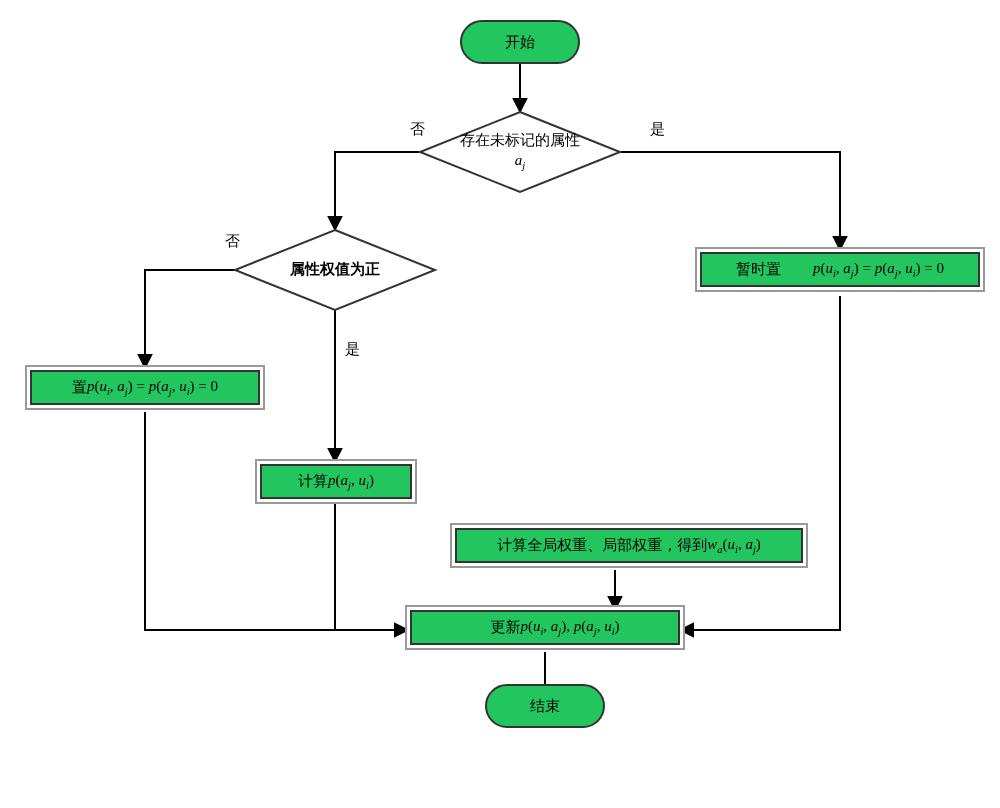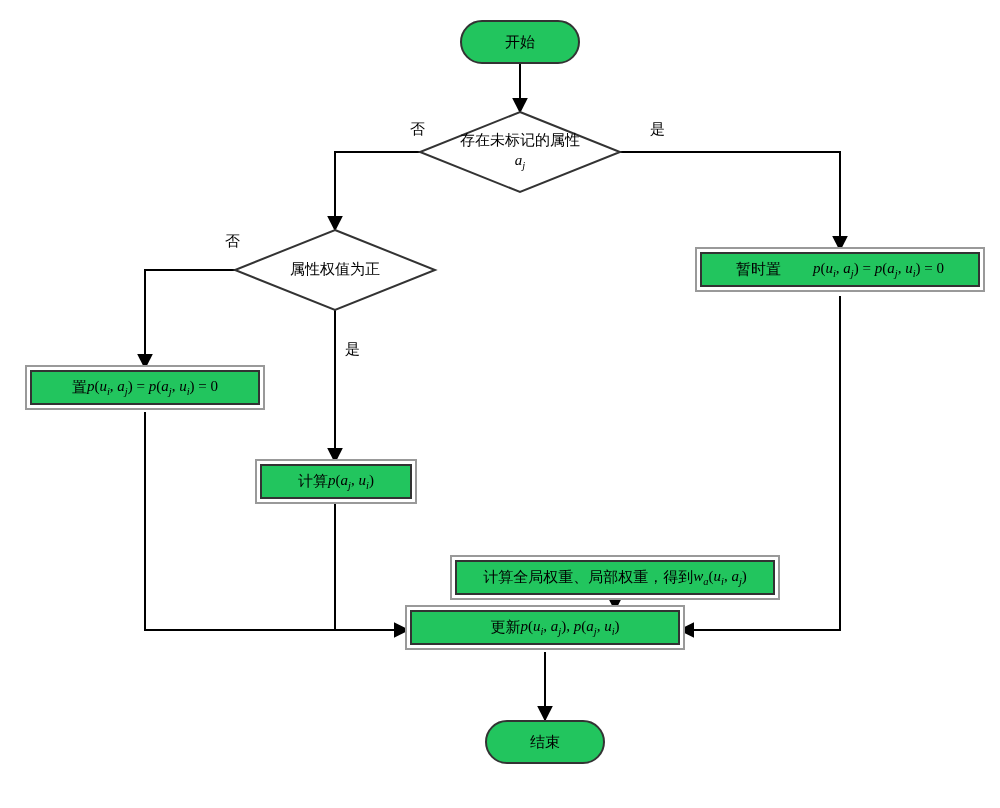--- a/index.html
+++ b/index.html
@@ -109,21 +109,21 @@
       <polygon points="100,0 200,40 100,80 0,40" fill="#fff" stroke="#333" stroke-width="2"></polygon>
     </svg>
   <div class="diamond-text">
     <span>存在未标记的属性</span>
     <span><span class="math-i">a</span><span class="sub">j</span></span>
   </div>
 </div>
 <div class="label" style="left:410px; top:120px;">否</div>
 <div class="label" style="left:650px; top:120px;">是</div>
 
-<div class="diamond" style="left:235px; top:230px;">
+<div class="diamond" style="left:235px; top:230px;font-weight:bold;">
   <svg width="200" height="80">
       <polygon points="100,0 200,40 100,80 0,40" fill="#fff" stroke="#333" stroke-width="2"></polygon>
     </svg>
   <div class="diamond-text">
     <span>属性权值为正</span>
   </div>
 </div>
 <div class="label" style="left:225px; top:232px;">否</div>
 <div class="label" style="left:345px; top:340px;">是</div>
 
@@ -135,25 +135,25 @@
 <div class="node process" style="left:30px; top:370px; width:230px;">
   <span>置 </span>
   <span><span class="math-i">p</span>(<span class="math-i">u</span><span class="sub">i</span>, <span class="math-i">a</span><span class="sub">j</span>) = <span class="math-i">p</span>(<span class="math-i">a</span><span class="sub">j</span>, <span class="math-i">u</span><span class="sub">i</span>) = 0</span>
 </div>
 
 <div class="node process" style="left:260px; top:464px; width:152px;">
   <span>计算</span>
   <span><span class="math-i">p</span>(<span class="math-i">a</span><span class="sub">j</span>, <span class="math-i">u</span><span class="sub">i</span>)</span>
 </div>
 
-<div class="node process" style="left:455px; top:528px; width:320px;margin-top:32px;">
+<div class="node process" style="left:455px; top:528px; width:348px;">
   <span>计算全局权重、局部权重，得到</span>
   <span><span class="math-i">w</span><span class="sub">a</span>(<span class="math-i">u</span><span class="sub">i</span>, <span class="math-i">a</span><span class="sub">j</span>)</span>
 </div>
 
 <div class="node process" style="left:410px; top:610px; width:270px;padding-left:32px;">
   <span>更新</span>
   <span><span class="math-i">p</span>(<span class="math-i">u</span><span class="sub">i</span>, <span class="math-i">a</span><span class="sub">j</span>), <span class="math-i">p</span>(<span class="math-i">a</span><span class="sub">j</span>, <span class="math-i">u</span><span class="sub">i</span>)</span>
 </div>
 
-<div class="node terminator" style="left:485px; top:720px;">
+<div class="node terminator" style="left:485px; top:684px;">
   <span>结束</span>
 </div>
 
 </body></html>

